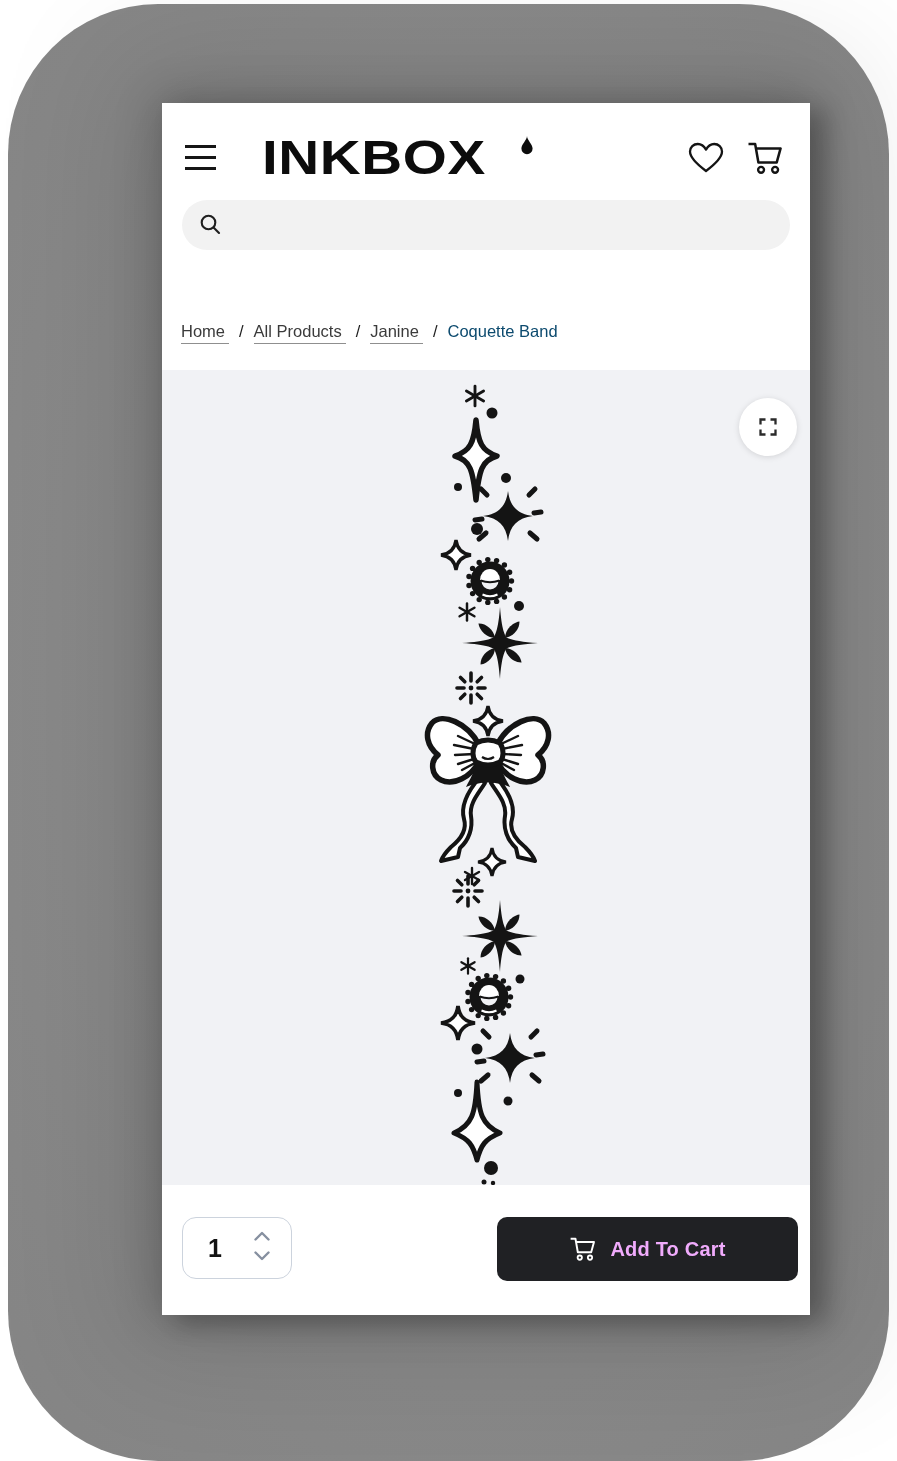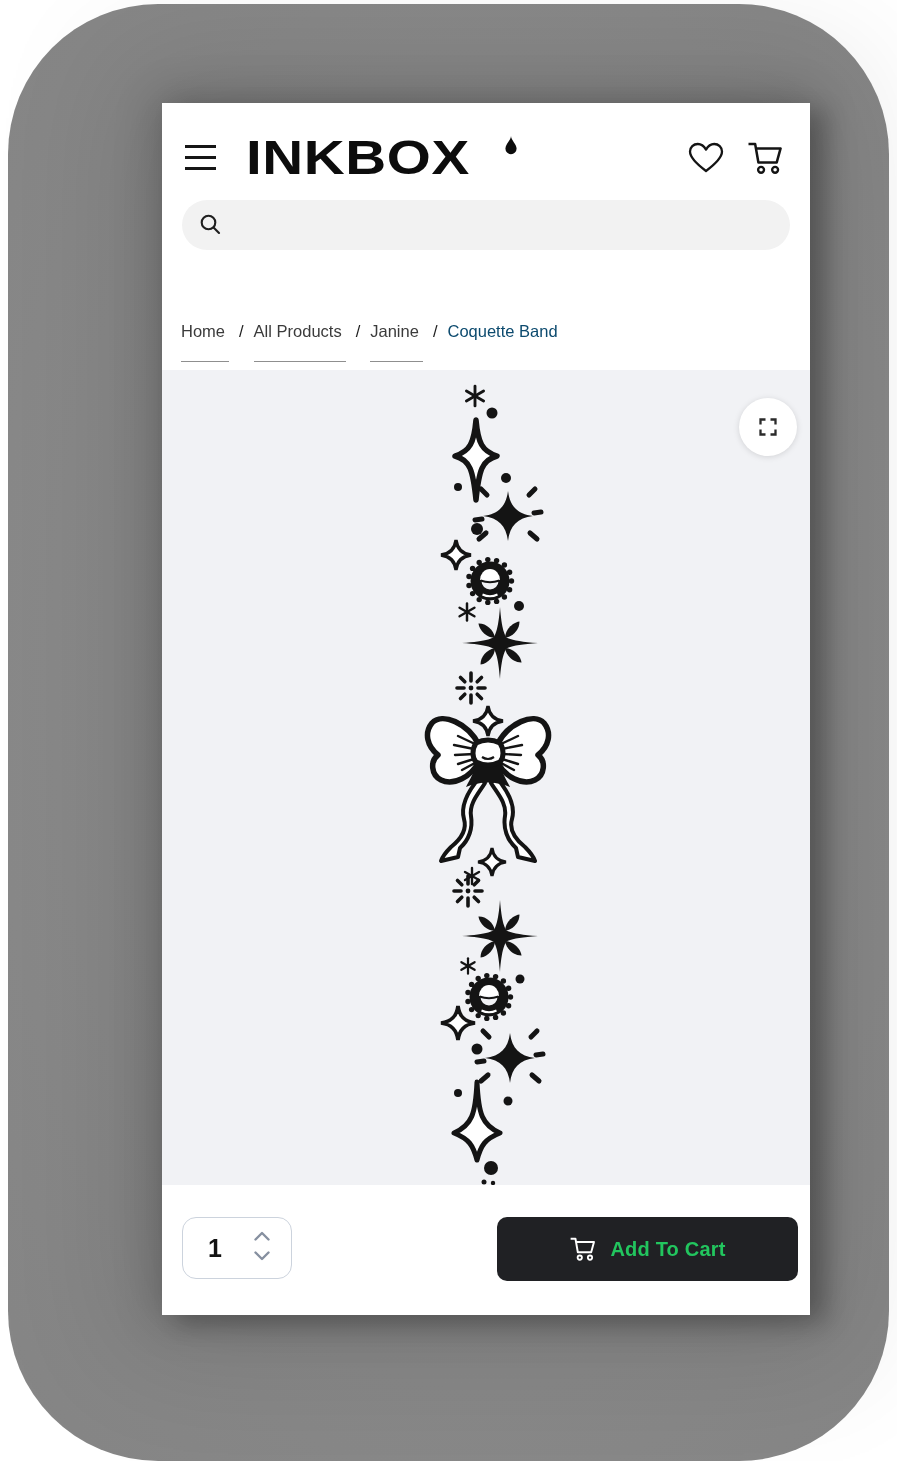--- a/index.html
+++ b/index.html
@@ -16,50 +16,50 @@
     position:absolute; left:162px; top:103px; width:648px; height:1212px;
     background:#ffffff;
     box-shadow: 0 0 40px 6px rgba(0,0,0,.18), 0 0 120px 45px rgba(0,0,0,.12), 16px 8px 22px rgba(0,0,0,.22);
   }
 
   
   .hamburger { position:absolute; left:23px; top:42px; width:31px; height:26px; cursor:pointer; }
   .hamburger span { position:absolute; left:0; width:31px; height:3.3px; background:#161616; }
   .hamburger span:nth-child(1){ top:0; } .hamburger span:nth-child(2){ top:11px; } .hamburger span:nth-child(3){ top:22px; }
 
-  .logo { position:absolute; left:84px; top:31px; height:48px; color:#0c0c0c; }
+  .logo { position:absolute; left:100px; top:31px; height:48px; color:#0c0c0c; }
   .logo .logo-text { display:inline-block; font-size:48px; font-weight:900; letter-spacing:.5px; transform:scaleX(1.18); transform-origin:left center; line-height:48px; }
   .logo .drop { position:absolute; left:258px; top:2px; }
 
   .hdr-icon { position:absolute; cursor:pointer; }
   .icon-heart { left:525px; top:39px; }
   .icon-cart-top { left:584px; top:38px; }
 
   .search-bar { position:absolute; left:20px; top:97px; width:608px; height:50px; background:#f2f2f2; border-radius:26px; display:flex; align-items:center; padding:0 0 0 17px; }
   .search-bar input { border:none; outline:none; background:transparent; flex:1; height:100%; font-size:17px; margin-left:10px; color:#222; }
 
   
   .breadcrumb { position:absolute; left:19px; top:219px; font-size:16.5px; color:#3b3b3b; display:flex; align-items:baseline; }
-  .crumb-link { color:#3b3b3b; border-bottom:1px solid #8f8f8f; padding:0 4px 20px 0; cursor:pointer; }
+  .crumb-link { color:#3b3b3b; border-bottom:1px solid #8f8f8f; padding:0 4px 2px 0; cursor:pointer; }
   .crumb-sep { color:#1d1d1d; margin:0 10px; }
   .crumb-current { color:#0c4a6e; font-weight:500; }
 
   
   .product-image { position:absolute; left:0; top:267px; width:648px; height:815px; background:#f1f2f5; overflow:hidden; }
   .fullscreen-btn { position:absolute; left:577px; top:28px; width:58px; height:58px; border-radius:50%; background:#ffffff; box-shadow:0 1px 6px rgba(0,0,0,.13); display:flex; align-items:center; justify-content:center; cursor:pointer; }
 
   
   .purchase-bar { position:absolute; left:0; top:1082px; width:648px; height:130px; background:#ffffff; }
   .qty-stepper { position:absolute; left:20px; top:32px; width:110px; height:62px; border:1.5px solid #ccd3dd; border-radius:14px; background:#fff; }
   .qty-value { position:absolute; left:25px; top:16px; font-size:25px; font-weight:700; color:#131313; }
   .qty-chevrons { position:absolute; left:70px; top:13px; width:18px; height:34px; }
   .qty-chevrons svg { position:absolute; left:0; cursor:pointer; }
   .chev-up { top:0; } .chev-down { top:19px; }
 
-  .add-btn { position:absolute; left:335px; top:32px; width:301px; height:64px; background:#202124; border-radius:10px; border:none; color:#22c55e; display:flex; align-items:center; justify-content:center; gap:13px; font-size:20px; font-weight:700; font-family:"Liberation Sans", sans-serif; letter-spacing:.2px; cursor:pointer; }
+  .add-btn { position:absolute; left:335px; top:32px; width:301px; height:64px; background:#202124; border-radius:10px; border:none; color:#f0abfc; display:flex; align-items:center; justify-content:center; gap:13px; font-size:20px; font-weight:700; font-family:"Liberation Sans", sans-serif; letter-spacing:.2px; cursor:pointer; }
 </style>
 </head>
 <body>
 
 <div class="stage">
   <div class="phone-frame"></div>
 
   <div class="app-card">
 
     <div class="hamburger">

